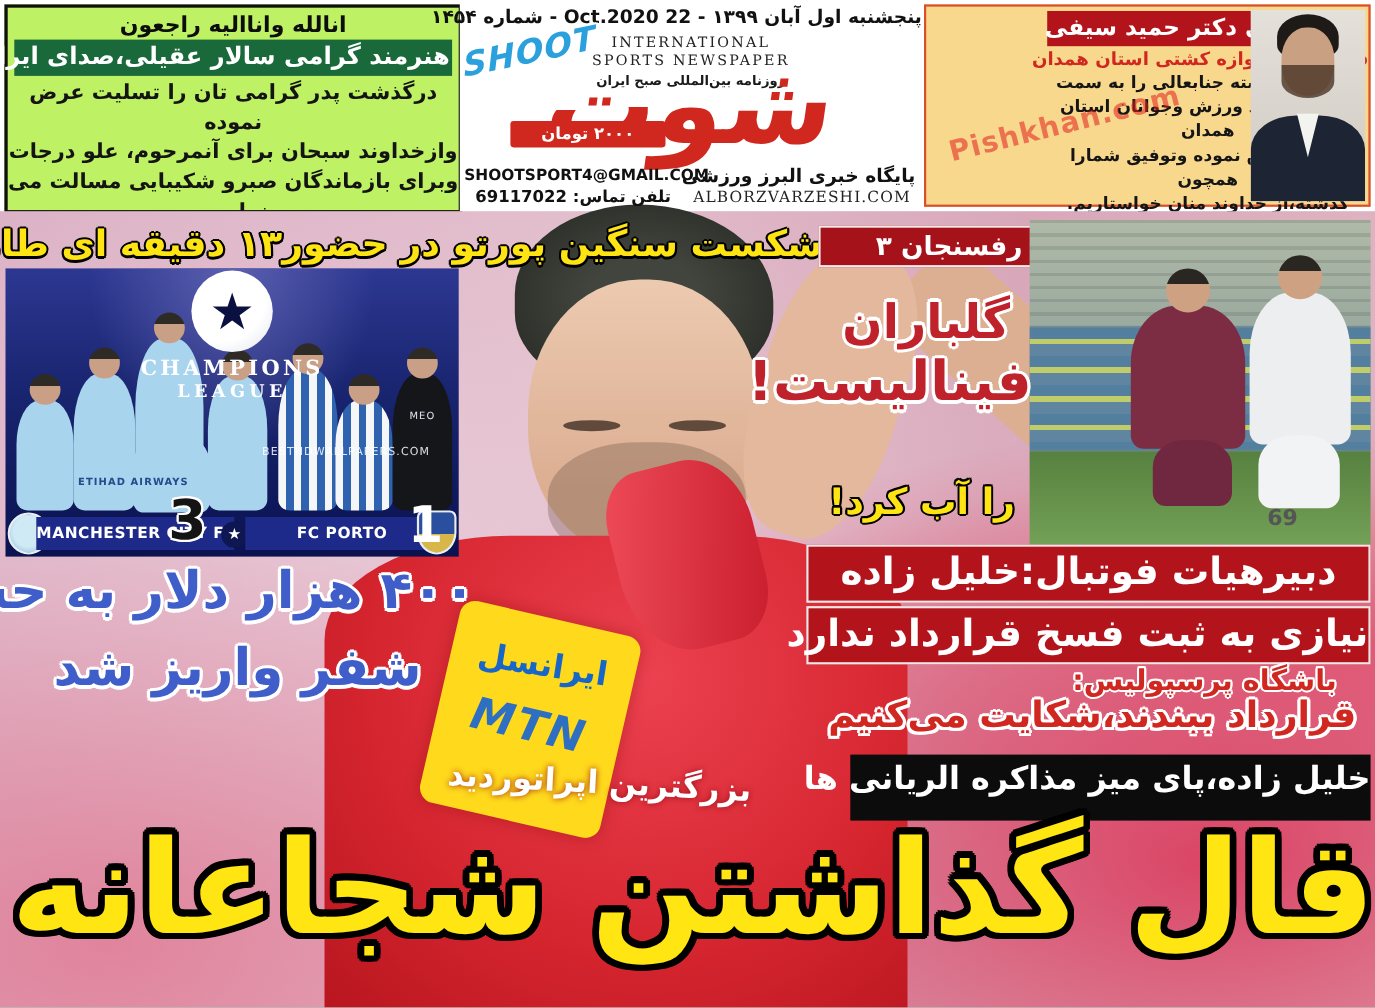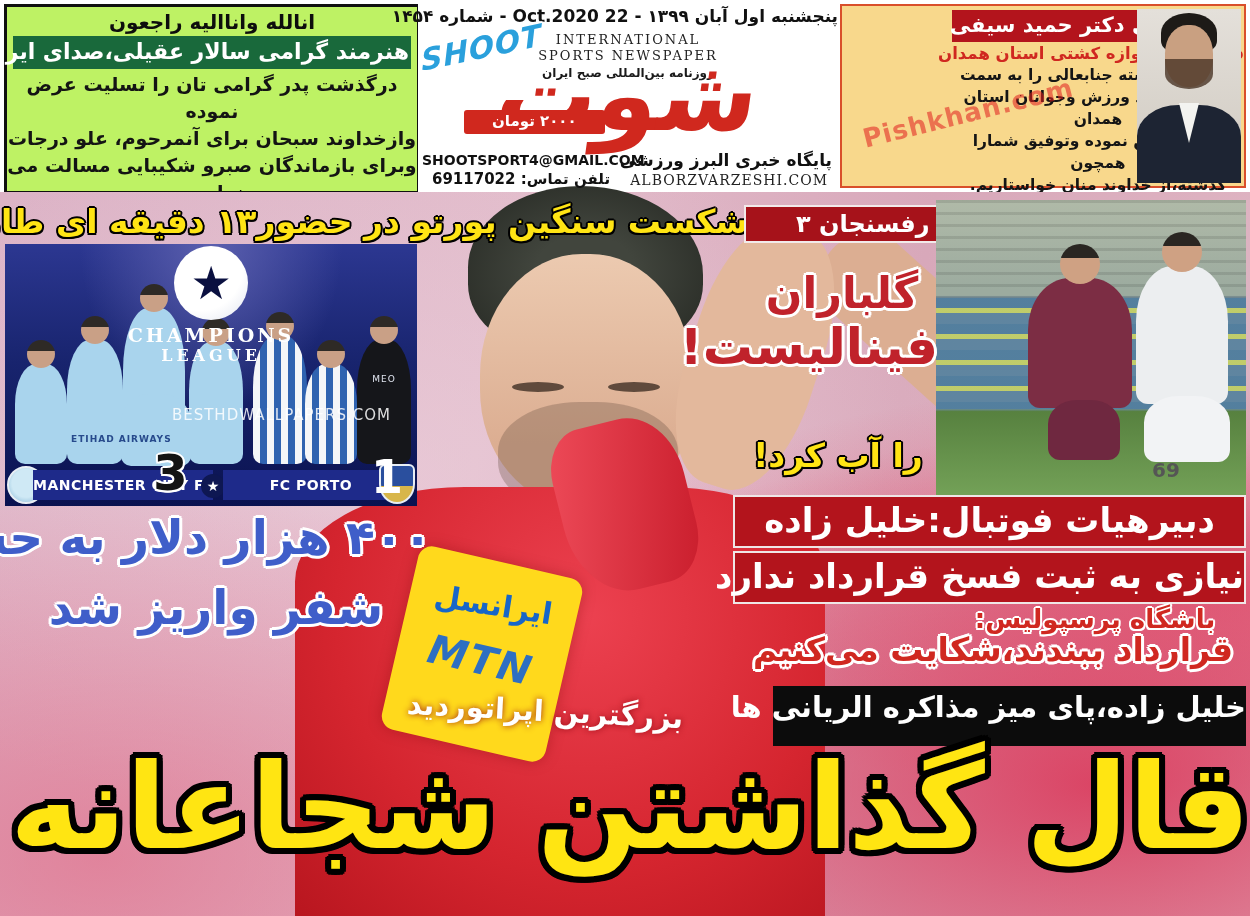--- a/index.html
+++ b/index.html
@@ -80,21 +80,21 @@
   
   #left-top-headline{left:0;top:10px;width:748px;font-size:33px;color:#ffe414;}
 
   
   #collage{left:5px;top:52px;width:412px;height:262px;overflow:hidden;
     background:radial-gradient(ellipse at 50% 0%, #5b5fae 0%, rgba(91,95,174,0) 45%),
                linear-gradient(#2c3791 0%,#18246e 45%,#0a1250 100%);}
   #clball{left:169px;top:2px;width:74px;height:74px;border-radius:50%;background:radial-gradient(circle at 35% 30%,#fff 60%,#dfe3ee 100%);color:#0a1040;font-size:46px;line-height:74px;text-align:center;}
   #collage .cl1{top:80px;left:0;width:100%;font-size:19px;letter-spacing:3px;color:#fff;}
   #collage .cl2{top:102px;left:0;width:100%;font-size:16px;letter-spacing:4px;color:#fff;}
-  #collage .wm{right:26px;top:162px;font-size:15px;color:rgba(255,255,255,.85);letter-spacing:1px;}
+  #collage .wm{right:26px;top:162px;font-size:10px;color:rgba(255,255,255,.85);letter-spacing:1px;}
   .fig{position:absolute;border-radius:40% 40% 10px 10px;}
   .fhead{position:absolute;left:50%;transform:translateX(-50%);top:-24px;width:28px;height:28px;border-radius:50%;
          background:linear-gradient(#2e2a26 0 38%,#c9a086 38%);}
   .mcity{background:#a9d4ed;}
   .porto{background:repeating-linear-gradient(90deg,#f4f6f8 0 7px,#2f63b0 7px 14px);}
   .gk{background:#15161a;color:#dfe3ee;font-size:9px;text-align:center;padding-top:34px;box-sizing:border-box;letter-spacing:1px;}
   #etihad{left:66px;top:190px;font-size:9px;color:#274a8c;letter-spacing:1px;z-index:3;}
   
   #sb-home{left:28px;bottom:6px;width:180px;height:30px;background:#1e2a8a;color:#fff;font-size:14px;line-height:30px;letter-spacing:0.5px;}
   #sb-away{left:218px;bottom:6px;width:176px;height:30px;background:#1e2a8a;color:#fff;font-size:14px;line-height:30px;letter-spacing:0.5px;}
@@ -248,21 +248,21 @@
     <div id="rphoto" class="abs">
       <div class="rows"></div>
       <div class="seats"></div>
       <div class="rp-fig" style="left:92px;top:78px;width:104px;height:130px;background:#7c2d44;">
           <div class="rp-head"></div>
         </div>
       <div class="rp-fig" style="left:112px;top:200px;width:72px;height:60px;background:#6f2840;"></div>
       <div class="rp-fig" style="left:200px;top:66px;width:92px;height:138px;background:#eceef0;">
           <div class="rp-head"></div>
         </div>
-      <div class="rp-fig" style="left:208px;top:196px;width:86px;height:66px;background:#f2f3f5;">
+      <div class="rp-fig" style="left:208px;top:196px;width:74px;height:66px;background:#f2f3f5;">
         <div id="num69">69</div>
       </div>
     </div>
 
     <div id="goal1" class="abs b ctr rtl nw sw3">گلباران</div>
     <div id="goal2" class="abs b ctr rtl nw sw3">فینالیست!</div>
 
     <div id="mes2" class="abs b ctr rtl nw sb2">را آب کرد!</div>
 
     <div id="fed1" class="abs fedbanner b ctr rtl nw">دبیرهیات فوتبال:خلیل زاده</div>

